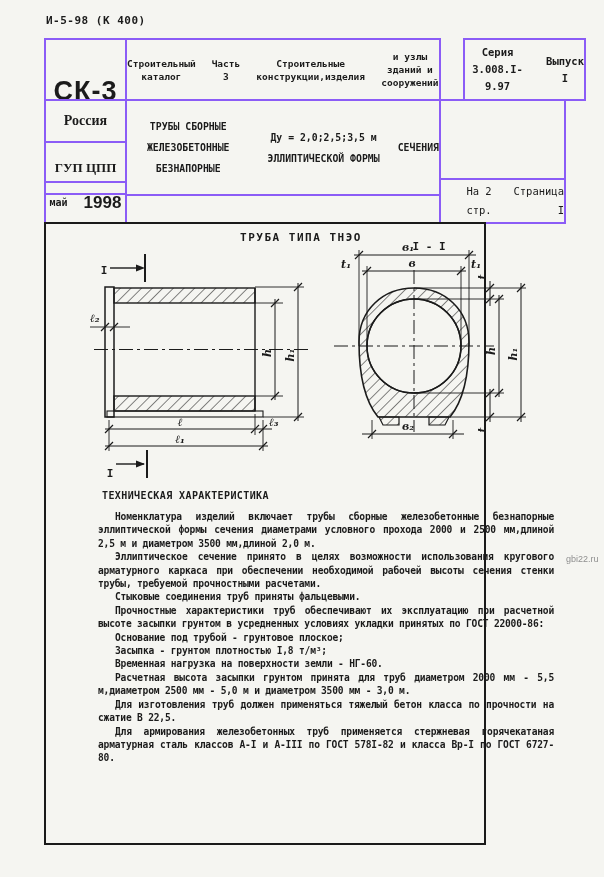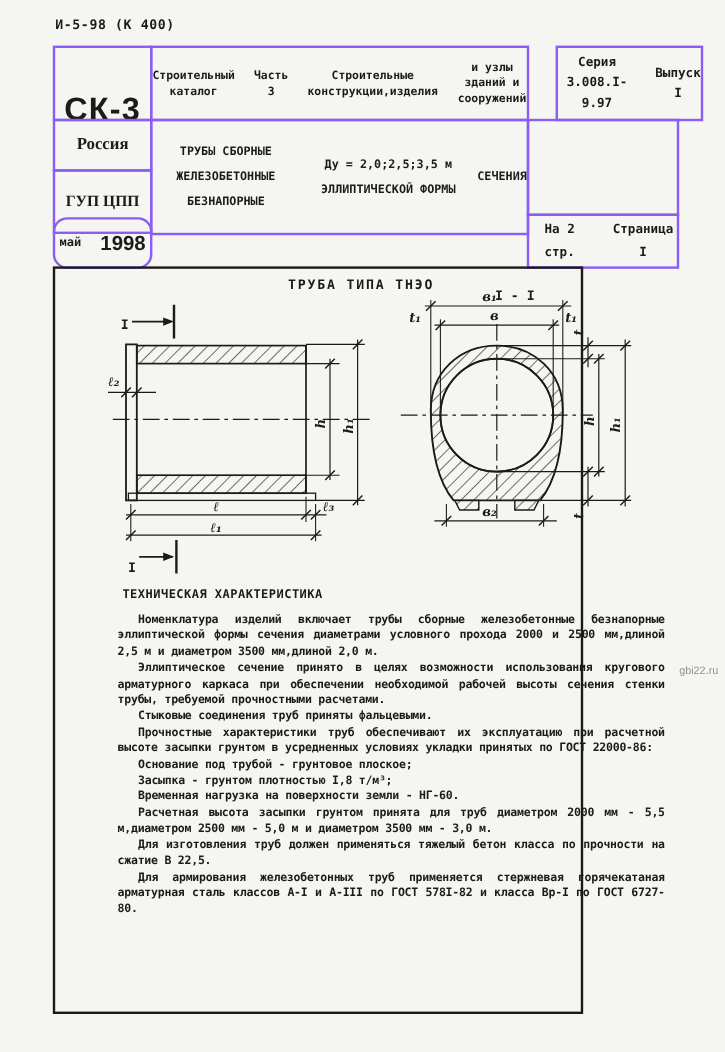--- a/index.html
+++ b/index.html
@@ -16,26 +16,26 @@
     display:flex;flex-direction:row;justify-content:center;align-items:center;
     text-align:center;background:transparent;gap:16px;
   }
   .doc-code{left:46px;top:14px;font-size:11px;font-weight:bold;letter-spacing:.5px;}
   .cell-code{left:44px;top:38px;width:83px;height:63px;}
   .cell-code .big{font-family:"Liberation Sans",sans-serif;font-weight:bold;font-size:27px;letter-spacing:1px;margin-top:44px;}
   .cell-catalog{left:125px;top:38px;width:316px;height:63px;font-size:9.5px;font-weight:bold;line-height:13px;}
   .cell-series{left:439px;top:38px;width:123px;height:63px;font-size:10.5px;font-weight:bold;line-height:17px;margin-left:24px;}
   .cell-country{left:44px;top:99px;width:83px;height:44px;font-family:"Liberation Serif",serif;font-weight:bold;font-size:14px;}
   .cell-org{left:44px;top:141px;width:83px;height:54px;font-family:"Liberation Serif",serif;font-weight:bold;font-size:13px;}
-  .cell-date{left:44px;top:181px;width:83px;height:43px;font-weight:bold;border-radius:12px;}
+  .cell-date{left:44px;top:181px;width:83px;height:43px;font-weight:bold;}
   .cell-date .m{font-size:10px;line-height:11px;}
   .cell-date .y{font-family:"Liberation Sans",sans-serif;font-size:17px;line-height:17px;}
   .cell-subject{left:125px;top:99px;width:316px;height:97px;font-size:9.8px;font-weight:bold;line-height:21px;}
   .cell-rempty{left:439px;top:99px;width:127px;height:81px;}
-  .cell-pages{left:439px;top:178px;width:127px;height:46px;font-size:10.5px;font-weight:bold;line-height:19px;}
+  .cell-pages{left:439px;top:178px;width:127px;height:46px;font-size:10.5px;font-weight:normal;line-height:19px;text-align:right;}
   
   .frame{
     left:44px;top:222px;width:442px;height:623px;
     border:2px solid #1a1a1a;box-sizing:border-box;
   }
   .draw-svg{position:absolute;left:0;top:0;}
   
   .tech{position:absolute;left:52px;top:266px;width:456px;}
   .tech-title{font-size:10px;font-weight:bold;letter-spacing:.4px;margin:0 0 9px 4px;}
   .tech p{

